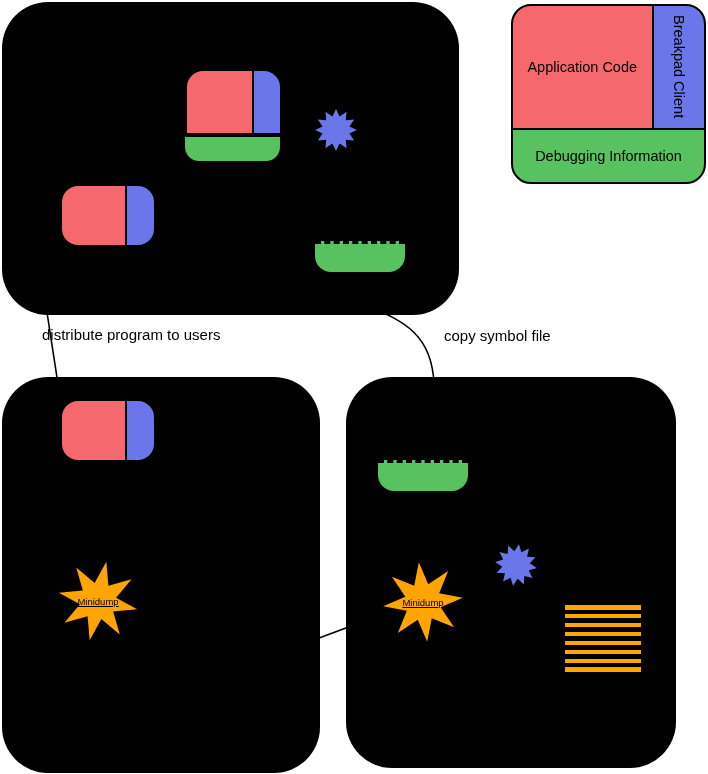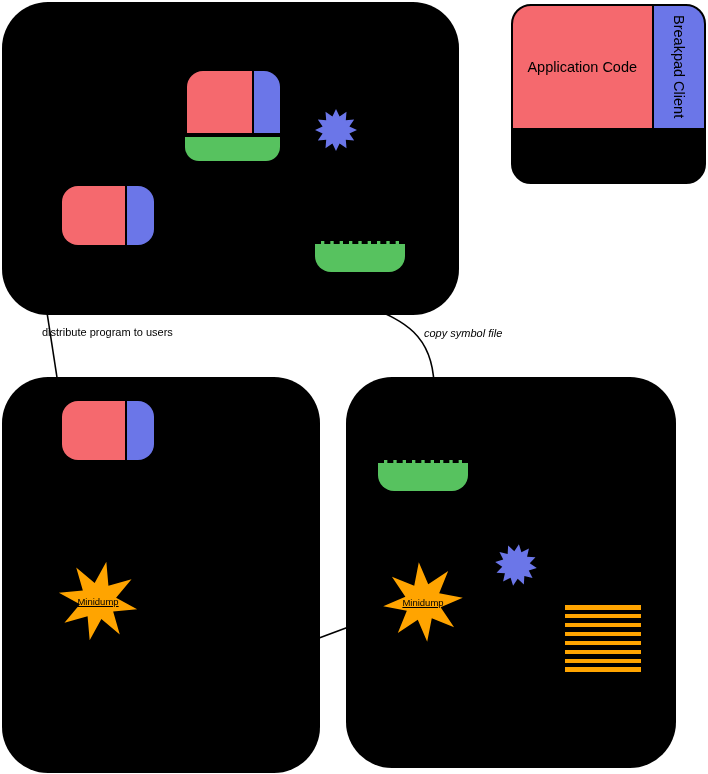--- a/index.html
+++ b/index.html
@@ -54,23 +54,23 @@
                               font-size:9.5px; color:#000; z-index:1;text-decoration:underline; }
   #minidump-user      { left:58px;  top:561px; }
   #minidump-collector { left:383px; top:562px; }
 
   
   #stack-trace { left:565px; top:605px; width:76px; height:67px;
                  display:flex; flex-direction:column; justify-content:space-between; }
   .trace-line { height:4.5px; background:var(--minidump,#ffa400); }
 
   
-  .edge-label { position:absolute; z-index:2; font-size:11px; white-space:nowrap; }
+  .edge-label { position:absolute; z-index:2; font-size:15px; white-space:nowrap; }
   #distribute-label { left:42px;  top:326px; }
-  #copy-label       { left:424px; top:327px;font-style:italic; }
+  #copy-label       { left:444px; top:327px; }
 
   
   #legend { position:absolute; left:511px; top:4px; width:195px; height:180px; z-index:1;
             border:2px solid #000; border-radius:20px; background:#000; overflow:hidden;
             display:grid; grid-template-columns:1fr 50px; grid-template-rows:1fr 52px; gap:2.5px; }
   .legend-cell { display:flex; align-items:center; justify-content:center; font-size:14.5px; text-align:center; }
   #legend-app    { background:var(--app_code,#f5696e); }
   #legend-client { background:var(--breakpad_client,#6b76e8); writing-mode:vertical-rl; }
   #legend-debug  { background:var(--debug_info,#57c25f); grid-column:1 / 3; }
 </style>
@@ -141,15 +141,16 @@
     <div class="trace-line"></div>
     <div class="trace-line"></div>
     <div class="trace-line"></div>
     <div class="trace-line"></div>
     <div class="trace-line"></div>
   </div>
 
   <div id="legend">
     <div id="legend-app" class="legend-cell">Application Code</div>
     <div id="legend-client" class="legend-cell">Breakpad Client</div>
+    <div id="legend-debug" class="legend-cell">Debugging Information</div>
   </div>
 
 </div>
 
 </body></html>

